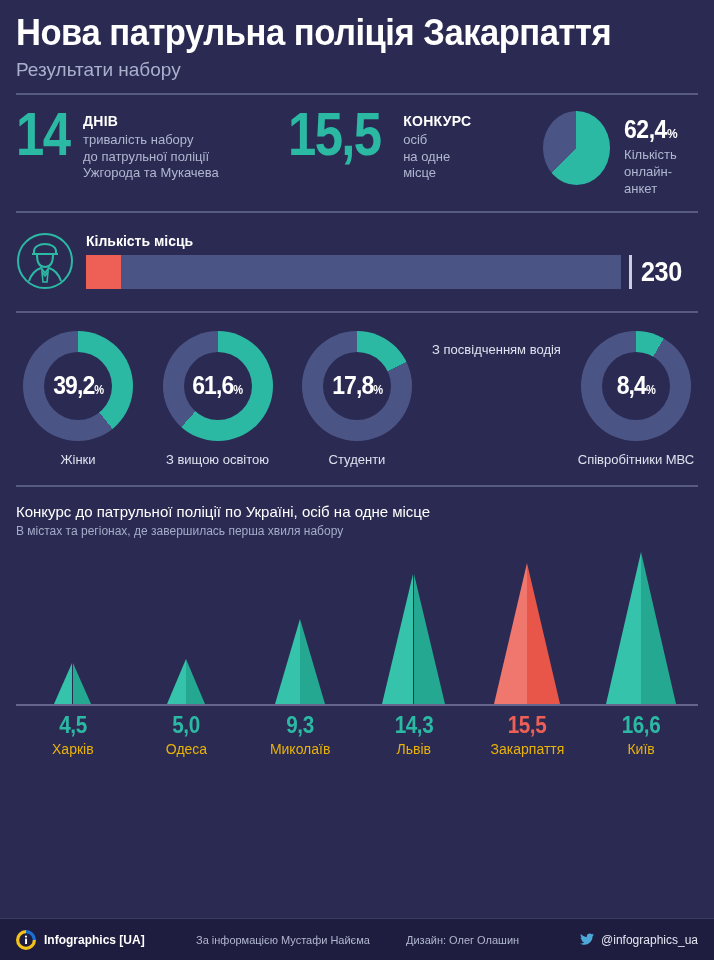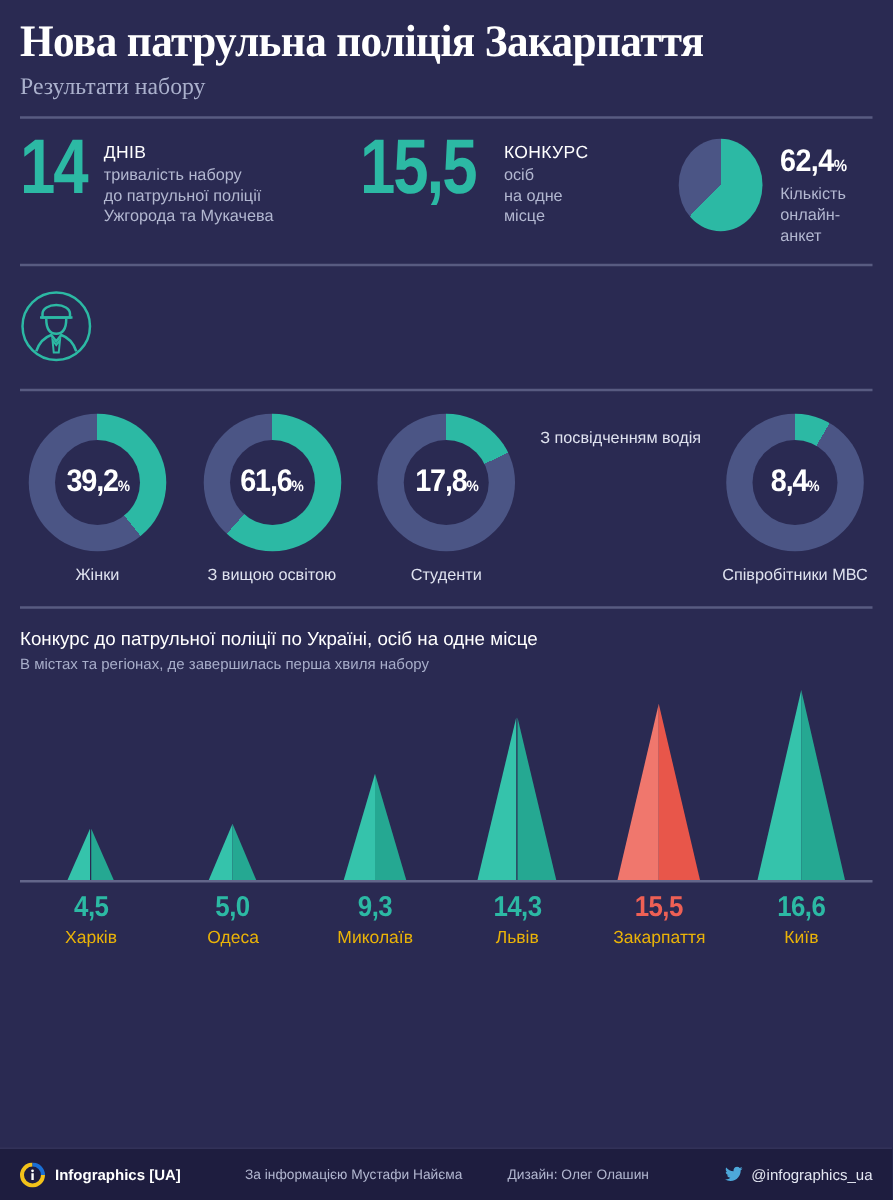--- a/index.html
+++ b/index.html
@@ -8,21 +8,21 @@
   body {
     background:#2a2a52;
     font-family:"Liberation Sans", sans-serif;
     color:#ffffff;
     overflow:hidden;
     position:relative;
   }
   .page { width:714px; height:960px; position:relative; }
 
   
-  .header { padding:14px 16px 0 16px;font-family:Liberation Serif, serif; }
+  .header { padding:14px 16px 0 16px; }
   .title {
     font-size:36px;
     font-weight:bold;
     letter-spacing:-0.5px;
     line-height:1.08;
     color:#ffffff;
     white-space:nowrap;
     transform:scaleX(0.96);
     transform-origin:left center;
   }
@@ -55,21 +55,21 @@
     font-size:62px;
     line-height:0.88;
     letter-spacing:-2px;
     transform:scaleX(0.82);
     transform-origin:left top;
     margin-top:-2px;
   }
   .stat-text { margin-left:2px; padding-top:4px; }
   .stat-head {
     font-size:14px;
-    font-weight:normal;
+    font-weight:bold;
     letter-spacing:0.3px;
     color:#ffffff;
     margin-bottom:3px;
   }
   .stat-desc {
     font-size:13px;
     color:#b2b7d0;
     line-height:1.28;
   }
   .stat-1 { width:268px; }
@@ -245,20 +245,31 @@
       <div class="bar-icon">
         <svg viewBox="0 0 58 58" width="58" height="58">
           <circle cx="29" cy="29" r="27" fill="none" stroke="#2cb9a4" stroke-width="2"></circle>
           <path d="M18 22 L40 22 L40 19 C40 15 35 12 29 12 C23 12 18 15 18 19 Z" fill="none" stroke="#2cb9a4" stroke-width="2"></path>
           <line x1="16" y1="22" x2="42" y2="22" stroke="#2cb9a4" stroke-width="2"></line>
           <path d="M21 23 C21 31 24 35 29 35 C34 35 37 31 37 23" fill="none" stroke="#2cb9a4" stroke-width="2"></path>
           <path d="M13 49 C16 40 22 37 25 36 L29 41 L33 36 C36 37 42 40 45 49" fill="none" stroke="#2cb9a4" stroke-width="2"></path>
           <path d="M26 40 L29 44 L32 40 L31 50 L27 50 Z" fill="none" stroke="#2cb9a4" stroke-width="1.6"></path>
         </svg>
       </div>
+      <div class="bar-body">
+        <div class="bar-label">Кількість місць</div>
+        <div class="bar-track-wrap">
+          <div class="bar-track">
+            <div class="bar-fill-red" style="width:6.5%"></div>
+            <div class="bar-fill-blue" style="width:93.5%"></div>
+          </div>
+          <div class="bar-tick"></div>
+          <div class="bar-value">230</div>
+        </div>
+      </div>
     </div>
 
   </div>
 
   <div class="divider"></div>
 
   <div class="donuts">
     <div class="donut-item">
       <div class="donut" style="background: conic-gradient(rgb(44, 185, 164) 0deg, rgb(44, 185, 164) 141.12deg, rgb(75, 85, 133) 141.12deg, rgb(75, 85, 133) 360deg);">
         <div class="hole">

